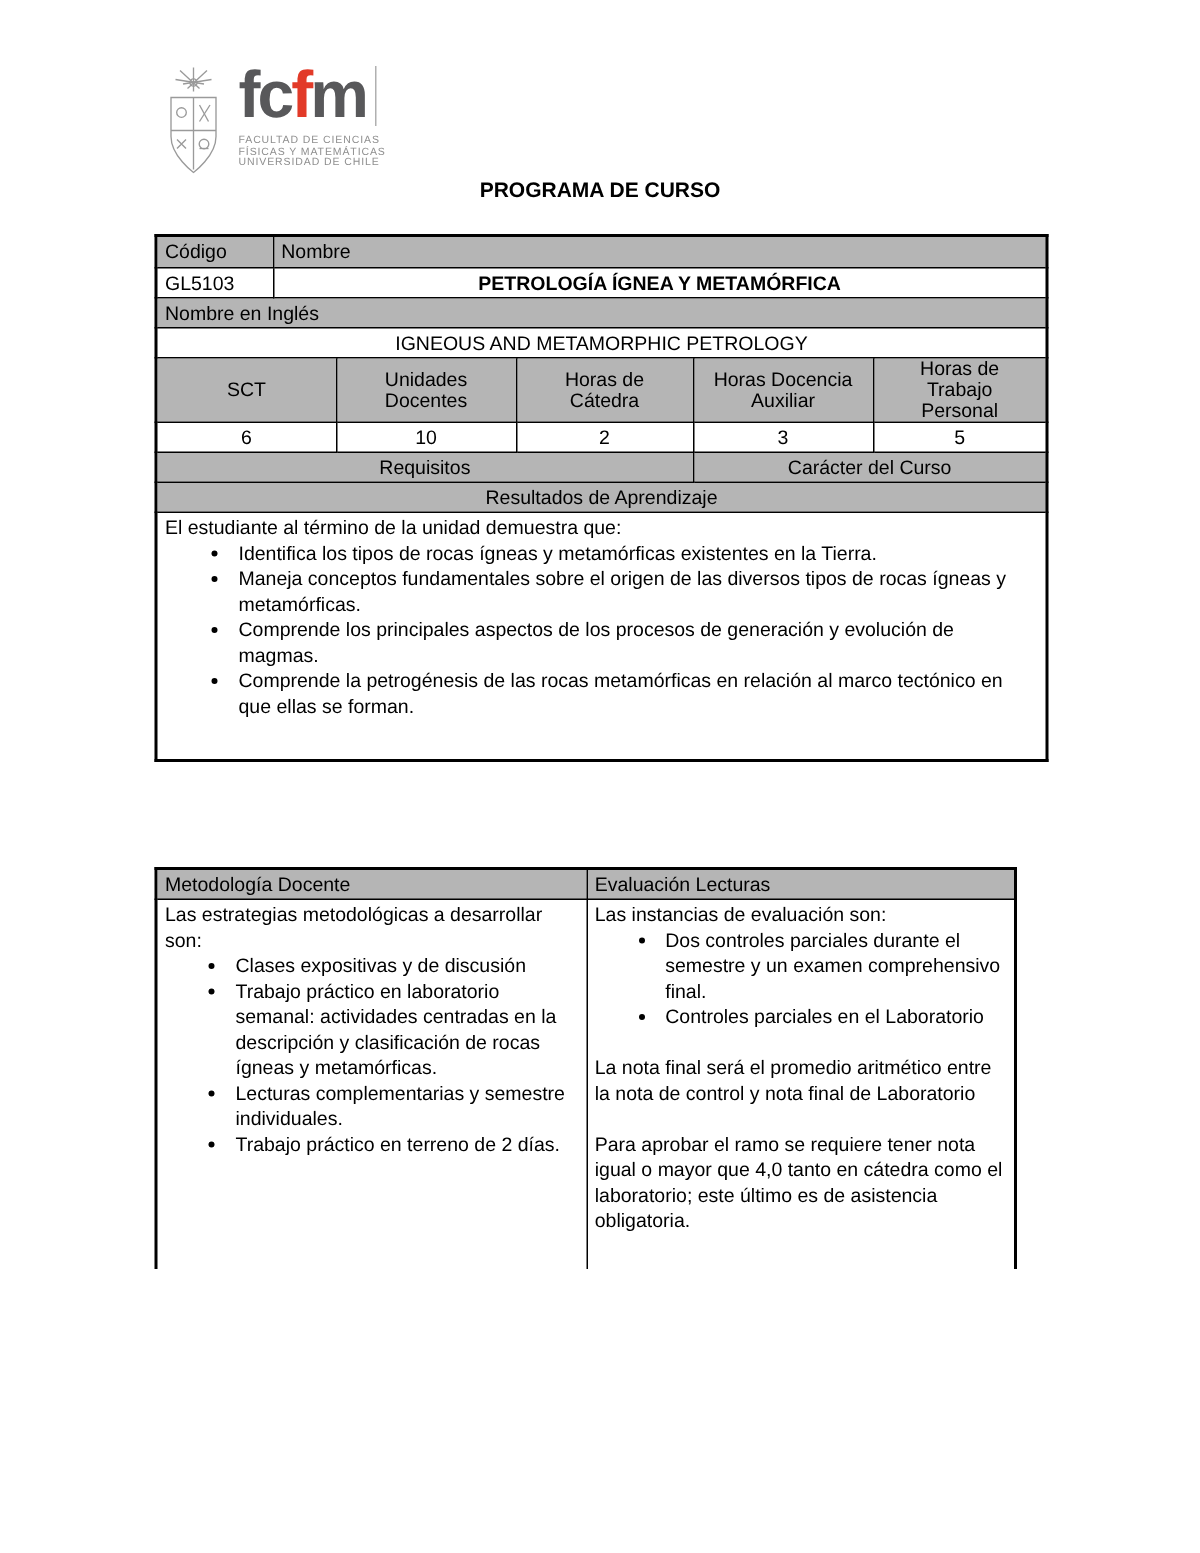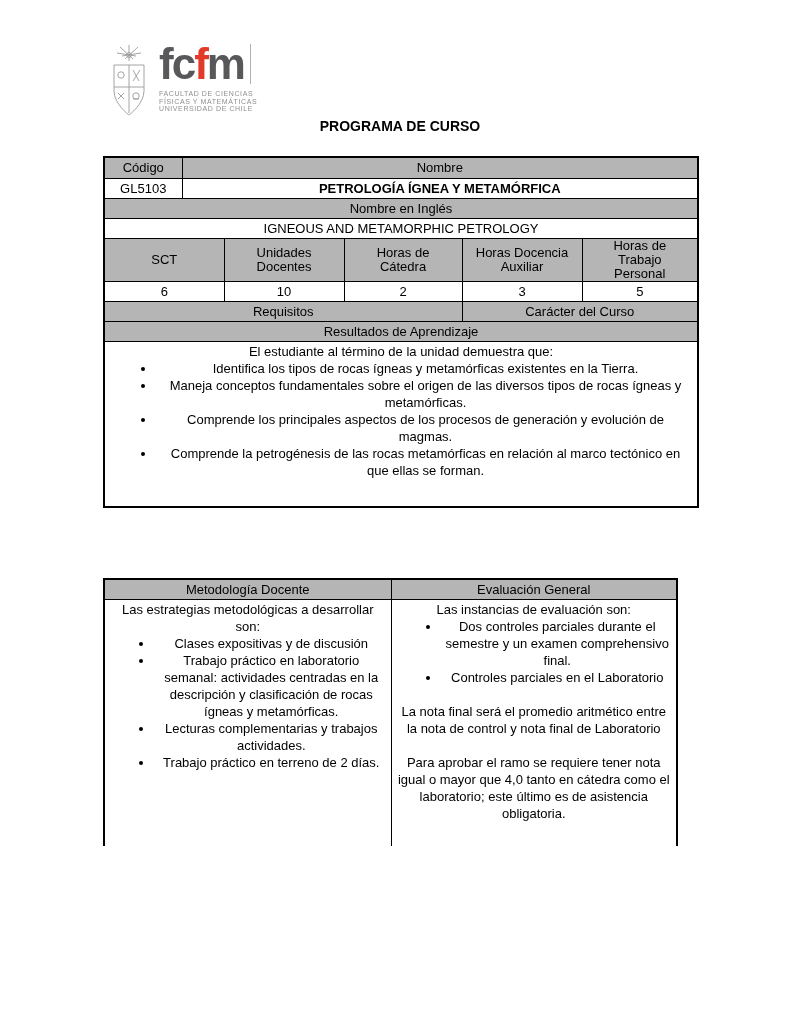--- a/index.html
+++ b/index.html
@@ -14,21 +14,21 @@
   .fcfm-word { font-weight:bold; font-size:44px; line-height:40px; letter-spacing:-2px; color:#58585a; }
   .fcfm-word .accent { color:#e23a28; }
   .word-divider { width:1px; height:40px; background:#b0b0b0; margin-left:6px; }
   .logo-caption { margin-top:6px; font-size:7px; line-height:7.5px; letter-spacing:0.6px; color:#8f8f8f; white-space:nowrap; }
   .doc-title { position:absolute; left:0; right:0; top:118px; margin:0; text-align:center; font-size:14px; font-weight:bold; }
 
   
   table { border-collapse:collapse; table-layout:fixed; }
   .t1 { position:absolute; left:103px; top:156px; width:594px; border:2px solid #000; }
   .t2 { position:absolute; left:103px; top:578px; width:573px; border:2px solid #000; }
-  td { border:1px solid #000; font-size:13px; line-height:17px; padding:1px 4px; overflow:hidden;text-align:center; }
+  td { border:1px solid #000; font-size:13px; line-height:17px; padding:1px 4px; overflow:hidden; }
   .gray { background:#b5b5b5; }
   .center { text-align:center; }
   .bold { font-weight:bold; }
   .vtop { vertical-align:top; }
   .hdr5 { text-align:center; vertical-align:middle; line-height:14px; }
   .ph-ud { padding:0 20px; }
   .ph-hc { padding:0 22px; }
   .ph-da { padding:0 10px;margin-left:43px; }
   .ph-tp { padding:0 26px; }
 
@@ -140,29 +140,29 @@
     </table>
 
   <table class="t2">
     <colgroup>
       <col style="width:287px">
         <col style="width:286px">
     </colgroup>
     <tbody>
         <tr style="height:19px">
       <td class="gray cell-pad">Metodología Docente</td>
-      <td class="gray cell-pad">Evaluación General</td>
+      <td class="gray cell-pad">Evaluación Lecturas</td>
     </tr>
     <tr style="height:269px">
       <td class="vtop cell-pad">
         <p class="intro">Las estrategias metodológicas a desarrollar son:</p>
         <ul class="blist">
               <li>Clases expositivas y de discusión</li>
               <li>Trabajo práctico en laboratorio semanal: actividades centradas en la descripción y clasificación de rocas ígneas y metamórficas.</li>
-              <li>Lecturas complementarias y trabajos actividades.</li>
+              <li>Lecturas complementarias y semestre individuales.</li>
               <li>Trabajo práctico en terreno de 2 días.</li>
             </ul>
       </td>
       <td class="vtop cell-pad">
         <p class="intro">Las instancias de evaluación son:</p>
         <ul class="blist">
               <li>Dos controles parciales durante el semestre y un examen comprehensivo final.</li>
               <li>Controles parciales en el Laboratorio</li>
             </ul>
         <p class="para">La nota final será el promedio aritmético entre la nota de control y nota final de Laboratorio</p>

